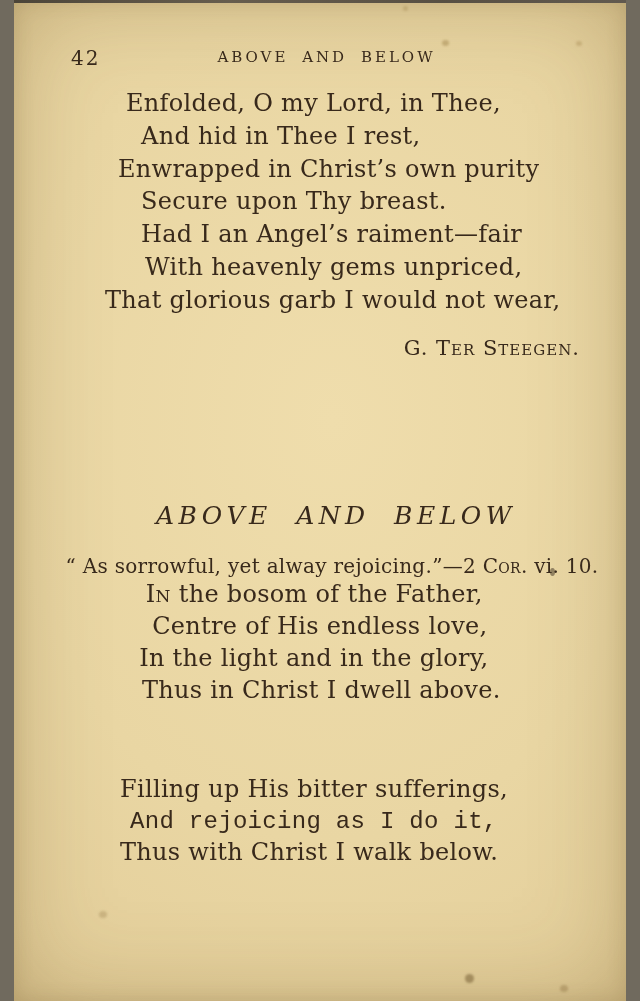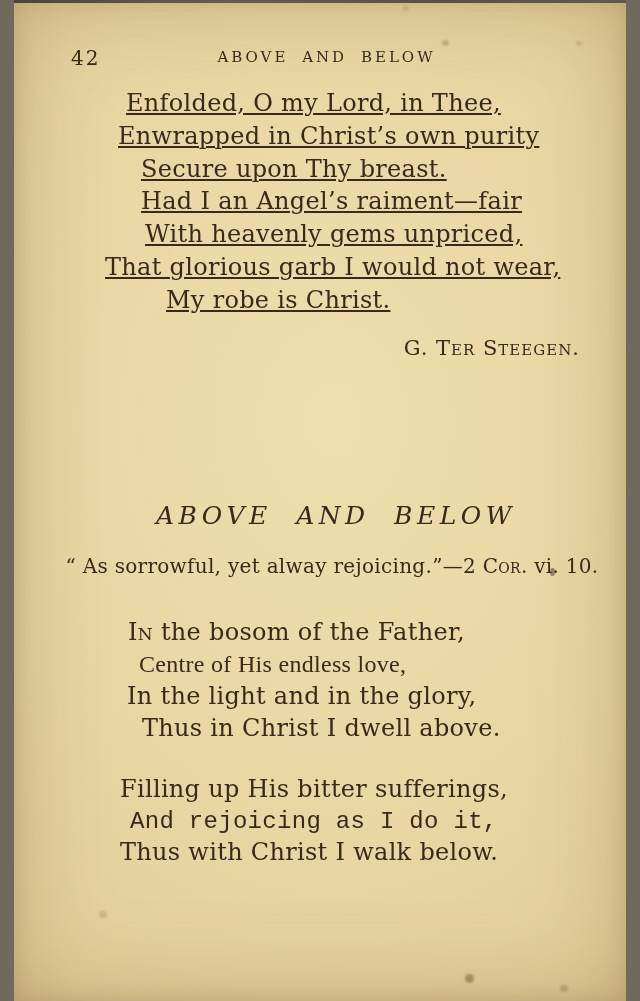--- a/index.html
+++ b/index.html
@@ -26,21 +26,21 @@
     position:absolute;top:46px;left:57px;
     font-size:20px;letter-spacing:2px;
   }
   .running-title{
     position:absolute;top:48px;left:0;width:625px;
     text-align:center;font-size:15px;letter-spacing:3px;word-spacing:6px;
   }
   
   .poem{position:absolute;font-size:24px;letter-spacing:.3px;}
   .poem .line{white-space:nowrap;}
-  #poemA{left:112px;top:87px;line-height:32.8px;text-decoration:underline;}
+  #poemA{left:112px;top:87px;line-height:32.8px;}
   #poemA .l0{margin-left:0;}
   #poemA .l1{margin-left:15px;}
   #poemA .l2{margin-left:-8px;}
   #poemA .l3{margin-left:15px;}
   #poemA .l4{margin-left:15px;}
   #poemA .l5{margin-left:19px;}
   #poemA .l6{margin-left:-21px;}
   #poemA .l7{margin-left:40px;}
   .attribution{
     position:absolute;top:336px;left:0;width:566px;
@@ -51,23 +51,23 @@
   .hymn-title{
     position:absolute;top:501px;left:0;width:644px;
     text-align:center;font-style:italic;
     font-size:25px;letter-spacing:4.5px;word-spacing:12px;
   }
   .epigraph{
     position:absolute;top:554px;left:0;width:636px;
     text-align:center;font-size:20px;letter-spacing:.3px;
   }
   .sc{font-variant:small-caps;}
-  #stanza1{left:114px;top:616px;line-height:32px;}
+  #stanza1{left:114px;top:578px;line-height:32px;text-align:center;}
   #stanza1 .l0{margin-left:0;}
-  #stanza1 .l1{margin-left:11px;font-family:Liberation Serif, serif;}
+  #stanza1 .l1{margin-left:11px;}
   #stanza1 .l2{margin-left:-1px;}
   #stanza1 .l3{margin-left:14px;}
   #stanza2{left:106px;top:774px;line-height:31.5px;}
   #stanza2 .l0{margin-left:0;}
   #stanza2 .l1{margin-left:27px;}
   #stanza2 .l2{margin-left:10px;font-family:Liberation Mono, monospace;}
   #stanza2 .l3{}
   
   .speck{position:absolute;border-radius:50%;filter:blur(1px);}
   .sp1{left:428px;top:40px;width:7px;height:6px;background:rgba(148,118,60,.40);}
@@ -82,26 +82,26 @@
 <body>
 
 <div class="page">
   <div class="edge-top"></div>
 
   <div class="page-number">42</div>
   <div class="running-title">ABOVE AND BELOW</div>
 
   <div class="poem" id="poemA">
     <div class="line l0">Enfolded, O my Lord, in Thee,</div>
+    <div class="line l1">And hid in Thee I rest,</div>
     <div class="line l2">Enwrapped in Christ’s own purity</div>
     <div class="line l3">Secure upon Thy breast.</div>
     <div class="line l4">Had I an Angel’s raiment—fair</div>
     <div class="line l5">With heavenly gems unpriced,</div>
     <div class="line l6">That glorious garb I would not wear,</div>
-    <div class="line l7">My robe is Christ.</div>
   </div>
 
   <div class="attribution">G. Ter Steegen.</div>
 
   <div class="hymn-title">ABOVE AND BELOW</div>
 
   <div class="epigraph"><span>“ As sorrowful, yet alway rejoicing.”—2 </span><span class="sc">Cor</span><span>. vi. 10.</span></div>
 
   <div class="poem" id="stanza1">
     <div class="line l0"><span class="sc">In</span><span> the bosom of the Father,</span></div>

